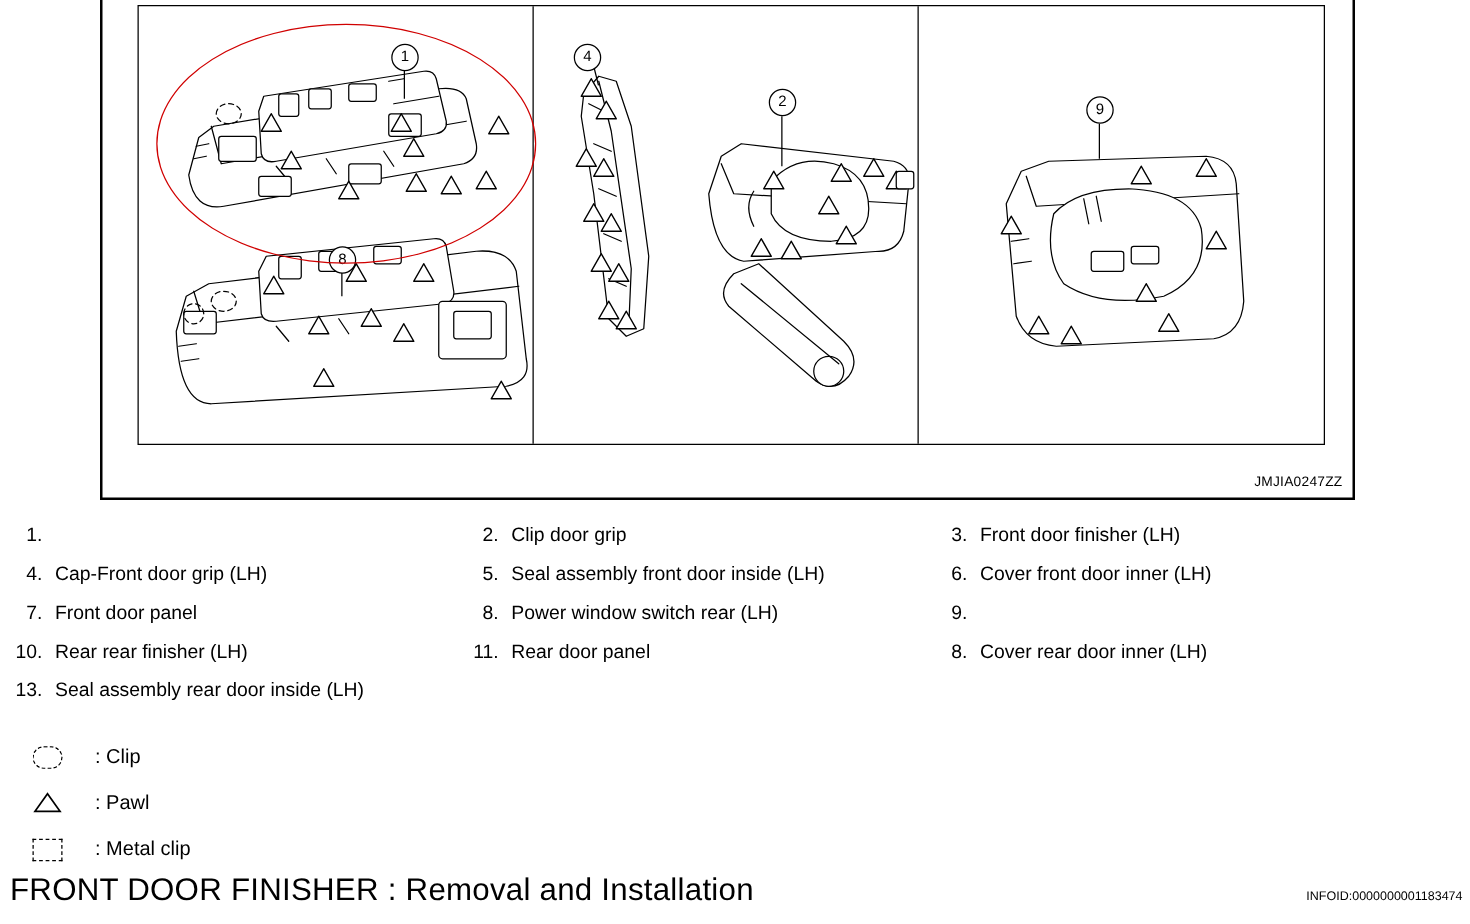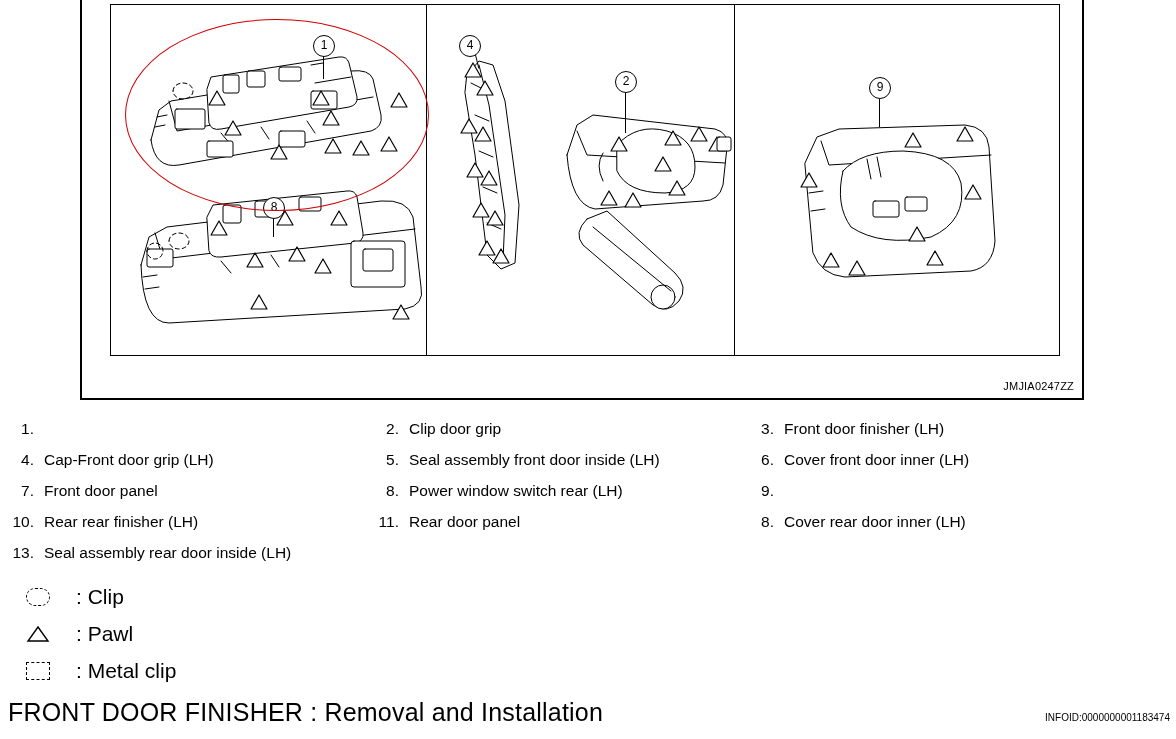--- a/index.html
+++ b/index.html
@@ -116,23 +116,23 @@
 
   
   #legend {
     position: absolute;
     left: 0;
     top: 578px;
     width: 600px;
   }
   .legend-row {
     display: flex;
-    align-items: center;
+    align-items: flex-end;
     height: 37px;
-    font-size: 21px;
+    font-size: 16px;
   }
   .legend-sym {
     width: 76px;
     display: flex;
     justify-content: center;
     align-items: center;
   }
   .legend-text { }
 
   .sym-clip {

